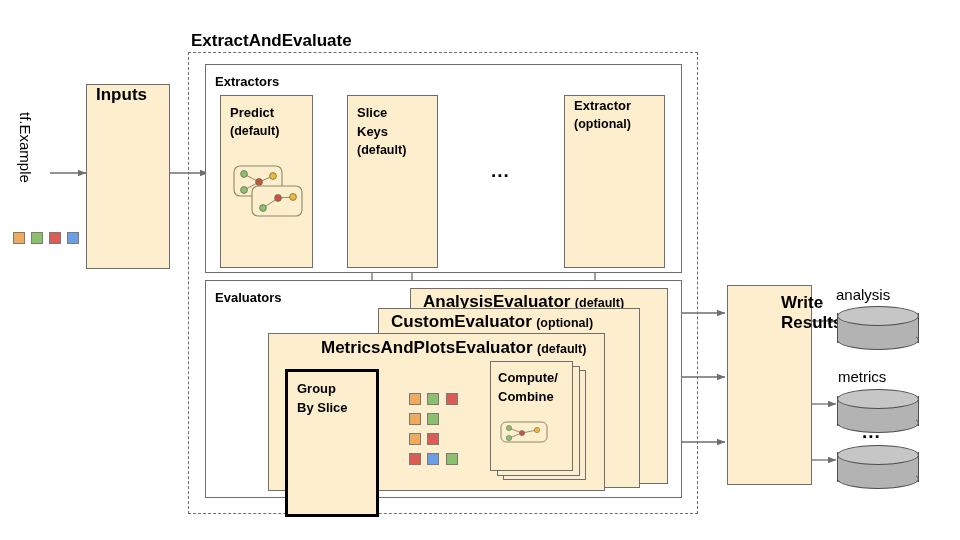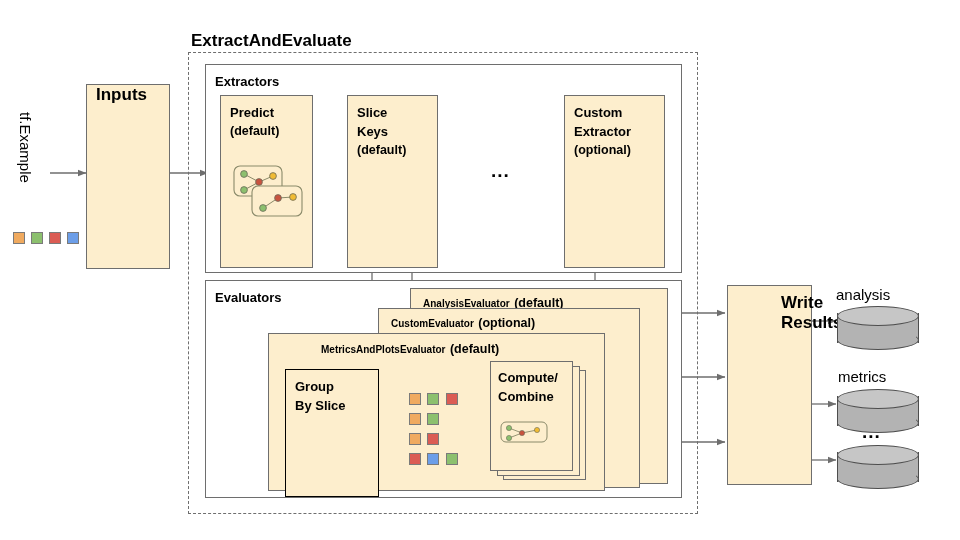--- a/index.html
+++ b/index.html
@@ -17,21 +17,21 @@
   }
   .plainbox{
     background:#ffffff;border:1px solid #6e6e6e;
   }
   .dashed{
     background:transparent;border:1.5px dashed #6e6e6e;
   }
 
   .title-lg{font-size:17px;font-weight:bold;line-height:20px;}
   .title-md{font-size:13px;font-weight:bold;line-height:19px;}
-  .title-sm{font-size:10px;font-weight:bold;line-height:17px;}
+  .title-sm{font-size:17px;font-weight:bold;line-height:17px;}
   .sub{font-size:12.5px;font-weight:bold;line-height:16px;}
   .plainlabel{font-size:15px;font-weight:normal;line-height:18px;}
 
   .boxtext{padding:7px 0 0 9px;}
 
   
   .vert{
     transform:rotate(90deg);
     transform-origin:left top;
     white-space:nowrap;
@@ -166,21 +166,20 @@
 
   <div class="abs yellow" style="left:347px;top:95px;width:91px;height:173px;">
     <div class="boxtext title-md">Slice</div>
     <div class="title-md" style="padding:0 0 0 9px;">Keys</div>
     <div class="sub" style="padding:1px 0 0 9px;">(default)</div>
   </div>
 
   <div class="abs ellipsis" style="left:491px;top:160px;">...</div>
 
   <div class="abs yellow" style="left:564px;top:95px;width:101px;height:173px;">
-    <div class="boxtext title-md">Custom</div>
     <div class="title-md" style="padding:0 0 0 9px;">Extractor</div>
     <div class="sub" style="padding:1px 0 0 9px;">(optional)</div>
   </div>
 
   <div class="abs plainbox" style="left:205px;top:280px;width:477px;height:218px;">
     <div class="boxtext title-md">Evaluators</div>
   </div>
 
   <div class="abs yellow" style="left:410px;top:288px;width:258px;height:196px;">
     <div style="padding:4px 0 0 12px;white-space:nowrap;">
@@ -196,21 +195,21 @@
     </div>
   </div>
 
   <div class="abs yellow" style="left:268px;top:333px;width:337px;height:158px;">
     <div style="padding:5px 0 0 12px;white-space:nowrap;margin-left:40px;">
       <span class="title-sm">MetricsAndPlotsEvaluator</span>
       <span class="sub">(default)</span>
     </div>
   </div>
 
-  <div class="abs" style="left:285px;top:369px;width:94px;height:128px;background:#fdeecd;border:1px solid #000000;">
+  <div class="abs" style="left:285px;top:369px;width:94px;height:148px;background:#fdeecd;border:3px solid #000000;">
     <div class="boxtext title-md">Group</div>
     <div class="title-md" style="padding:0 0 0 9px;">By Slice</div>
   </div>
 
   <div class="abs" style="left:409px;top:393px;width:52px;height:74px;">
     <span class="sq orange" style="left:0;top:0;"></span>
     <span class="sq green" style="left:18px;top:0;"></span>
     <span class="sq red" style="left:37px;top:0;"></span>
 
     <span class="sq orange" style="left:0;top:20px;"></span>

